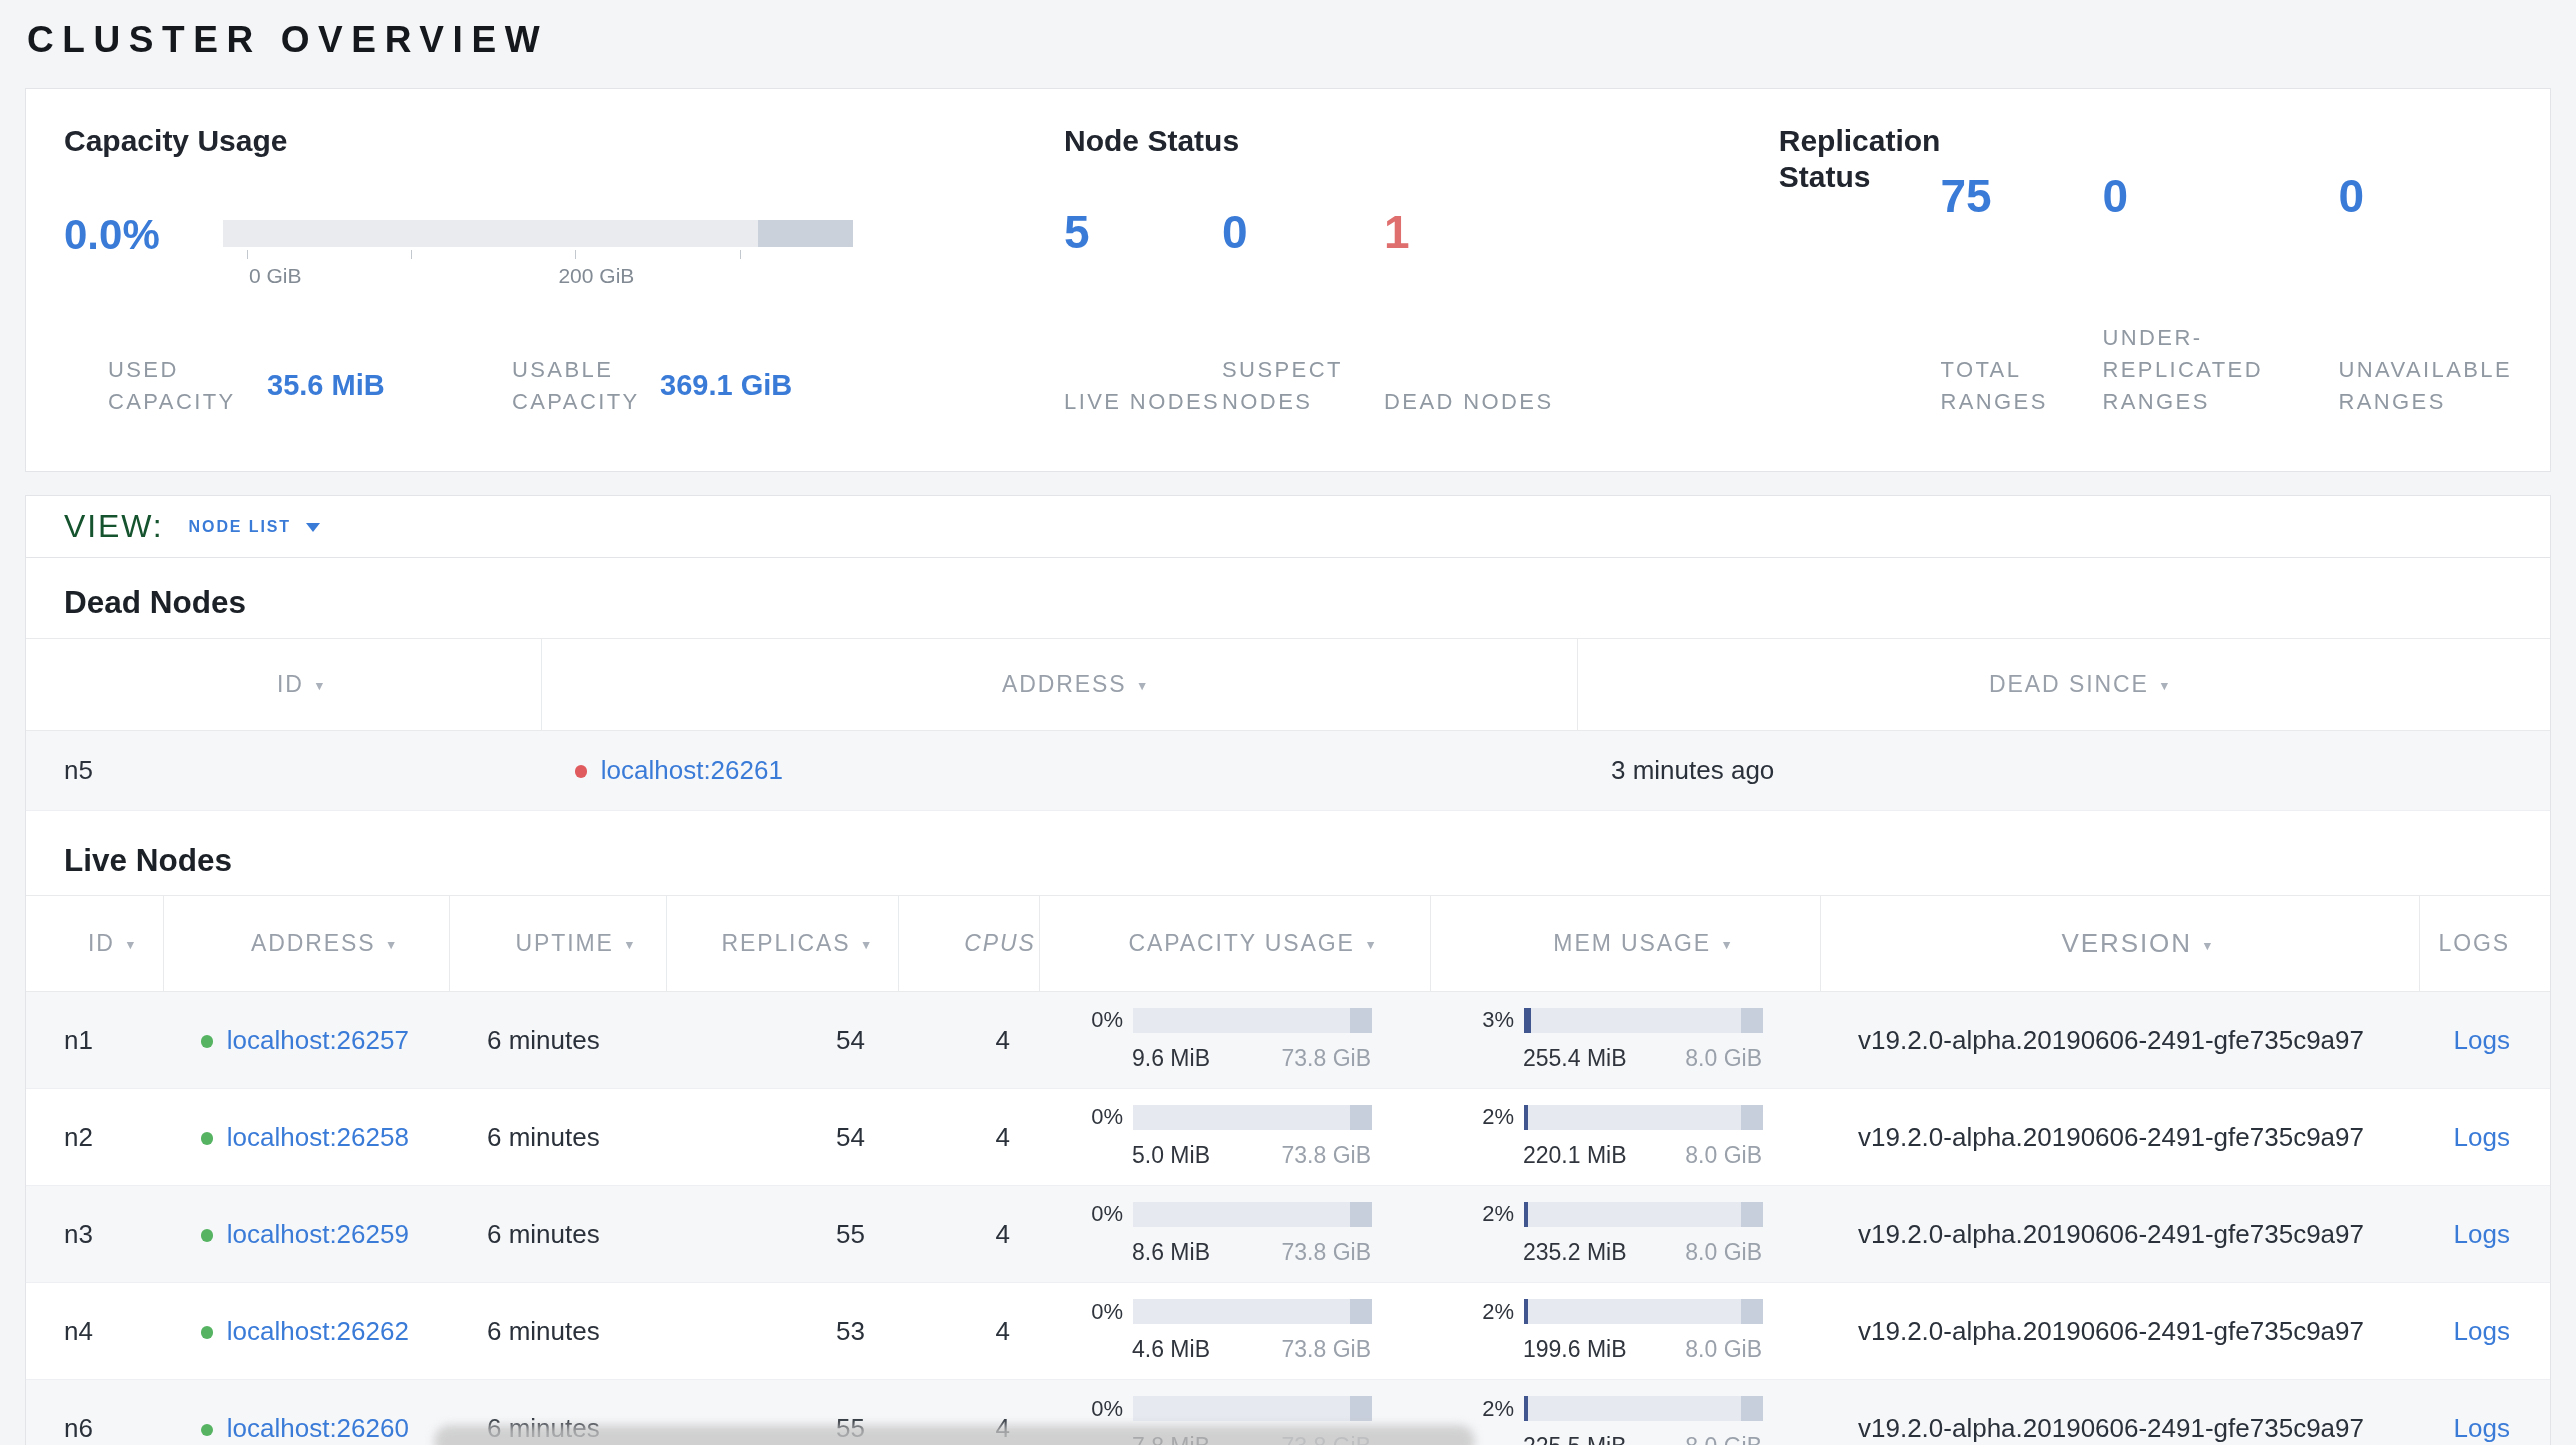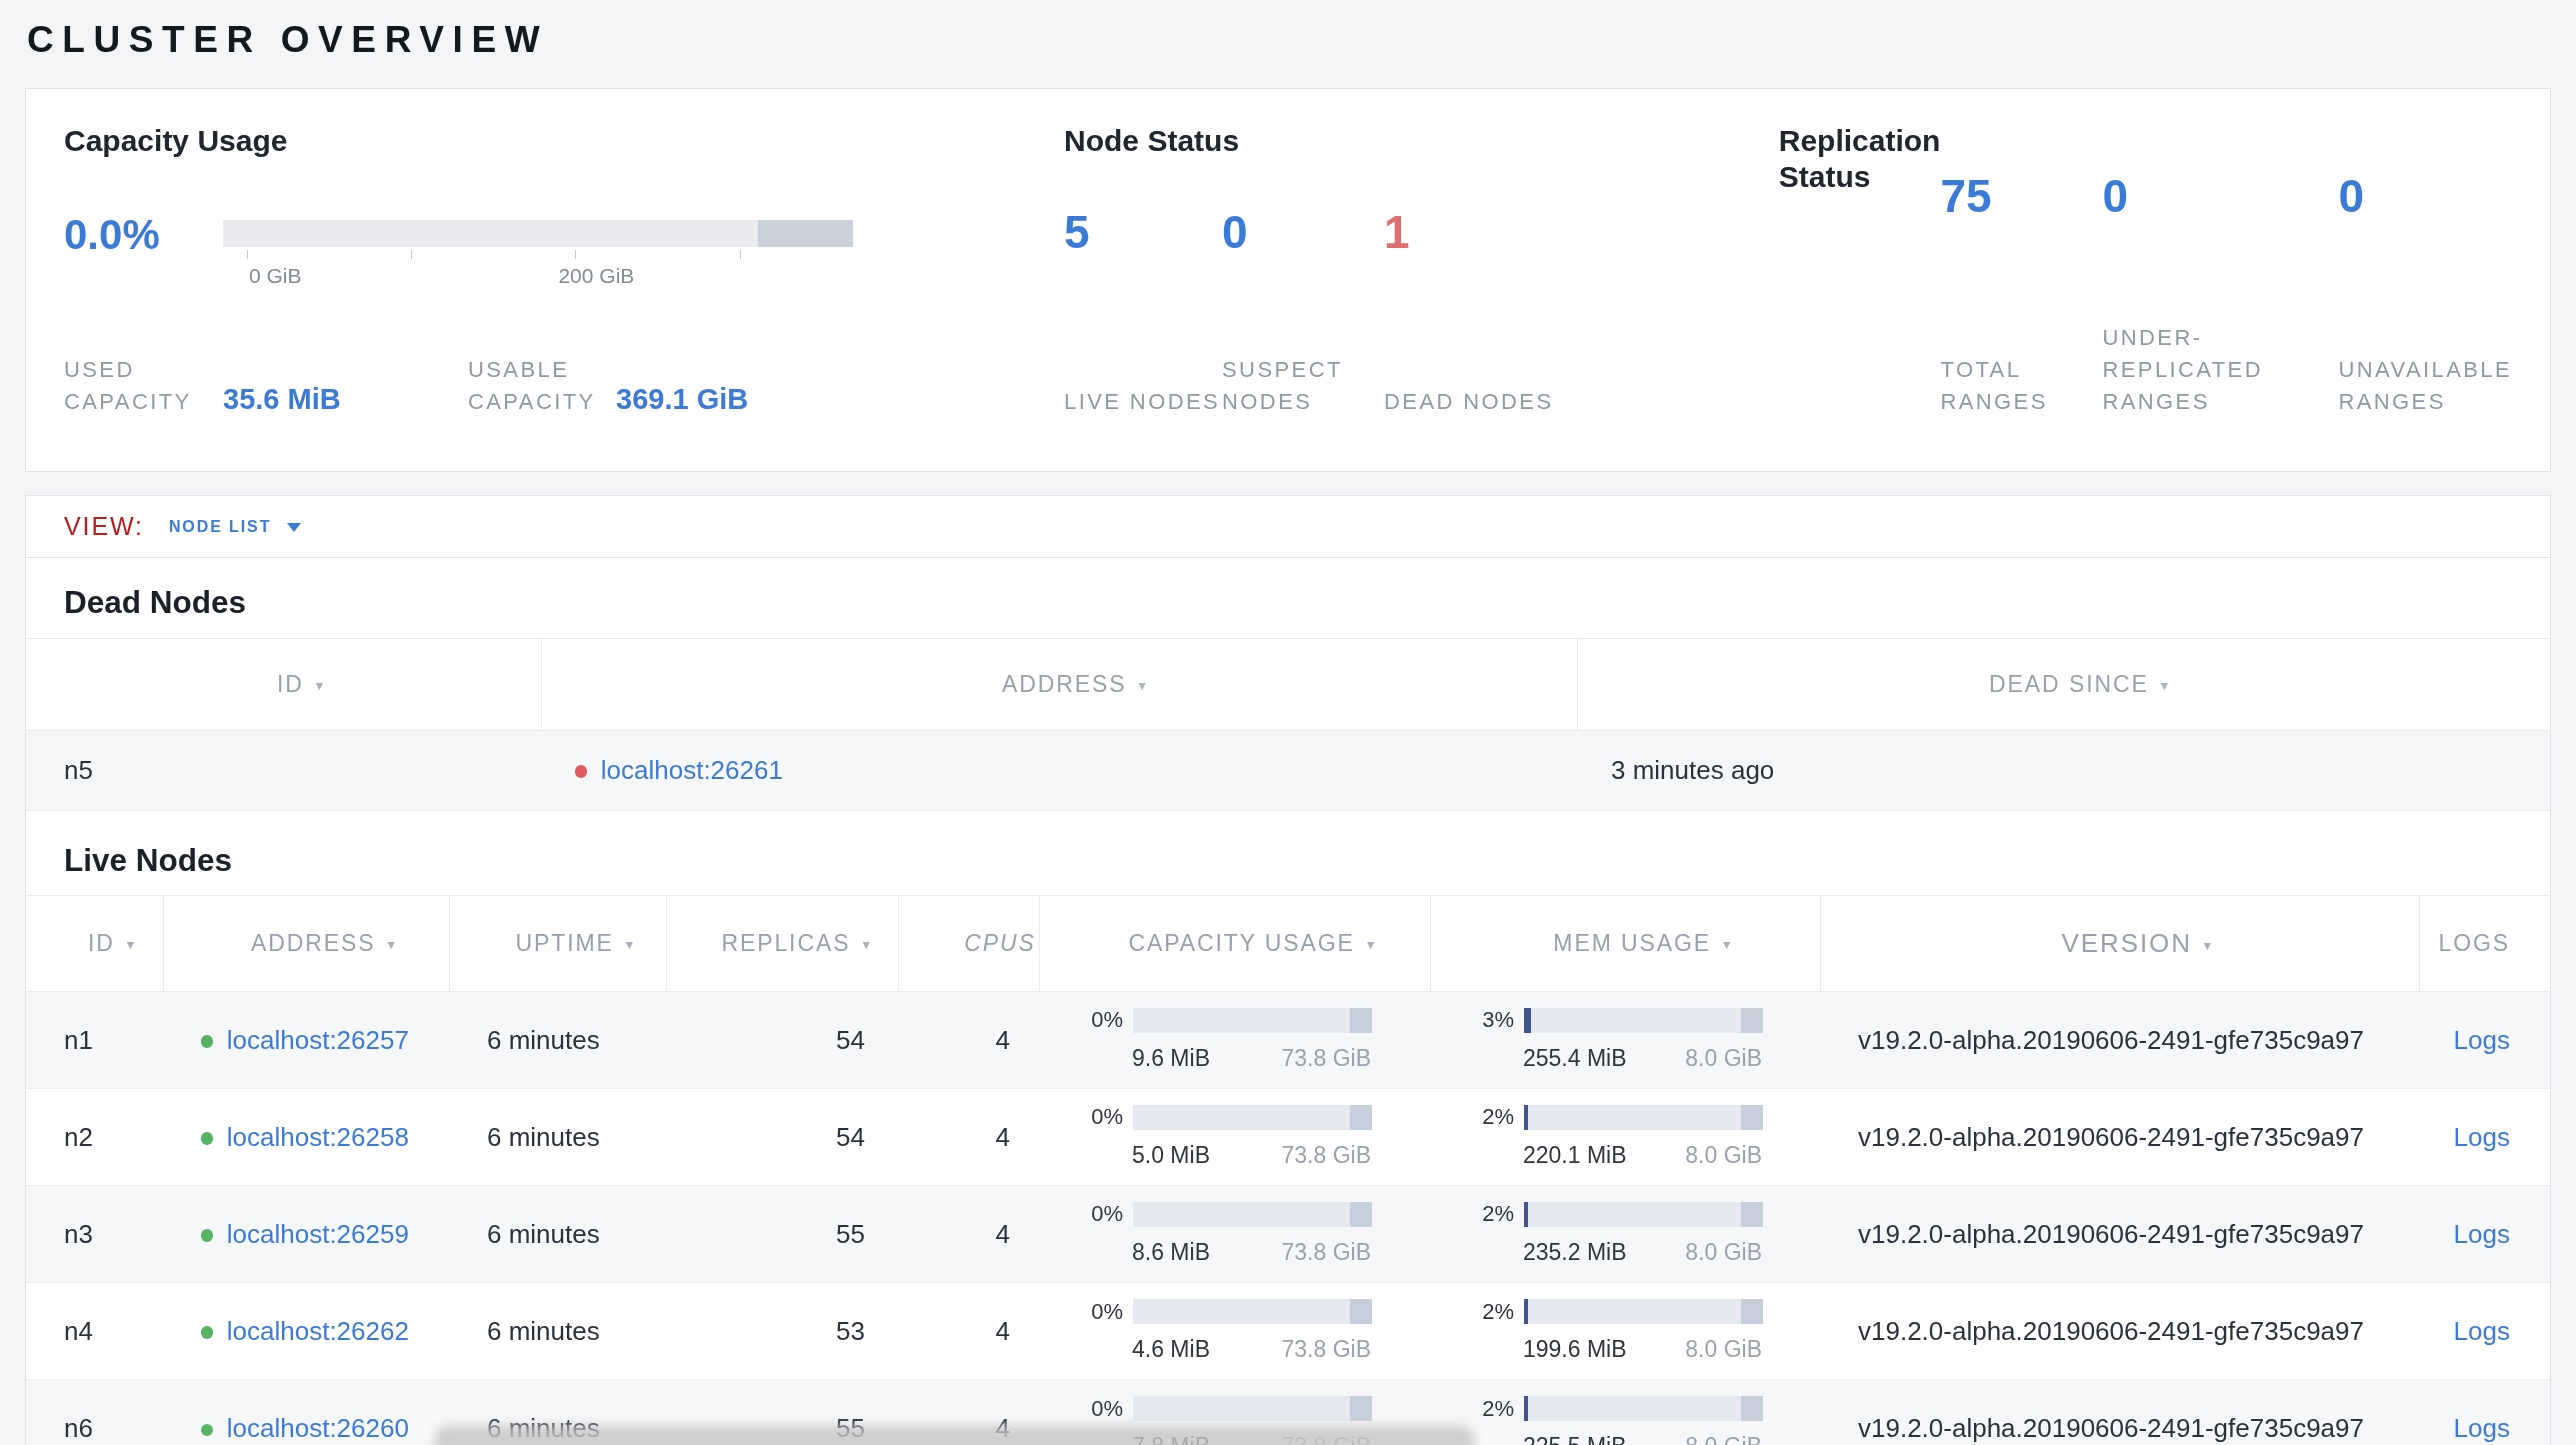--- a/index.html
+++ b/index.html
@@ -54,21 +54,21 @@
     width: 630px; height: 27px;
     background: linear-gradient(to right, #e9ebee 0%, #e9ebee 85%, #cbd1da 85%, #cbd1da 100%);
   }
   .cap-axis { position: relative; height: 46px; margin-left: 24px; }
   .tick { position: absolute; top: 2.9px; width: 1px; height: 9.5px; background: #c3c8cf; }
   .tick.t0 { left: 0; } .tick.t1 { left: 27.1%; } .tick.t2 { left: 54.2%; } .tick.t3 { left: 81.4%; }
   .tick-label { position: absolute; top: 17px; font-size: 21px; color: #828a94; white-space: nowrap; }
   .tick-label.l0 { left: 1.9px; }
   .tick-label.l2 { left: calc(54.2% - 17px); }
 
-  .cap-stats { margin-top: auto; display: flex; align-items: flex-end; }
+  .cap-stats { margin-top: auto; display: flex; align-items: center; margin-left: 44px; }
   .cap-stat-label {
     font-size: 22px; color: #9098a2; letter-spacing: 2.4px; line-height: 1.45;
   }
   .cap-stat-label.first { width: 159px; }
   .cap-stat-label.second { width: 148px; }
   .cap-stat-value {
     font-size: 29px; font-weight: 600; color: #3a7bd8; padding-bottom: 1.9px; white-space: nowrap;
   }
   .cap-stat-value.first { width: 245px; }
 
@@ -88,21 +88,21 @@
 
   
   .view-bar {
     margin-top: 23px;
     background: #fff;
     border: 1px solid #e2e4e7;
     height: 63px;
     display: flex; align-items: center;
     padding: 0 38px;
   }
-  .view-label { font-size: 25px; letter-spacing: 1.9px; color: #b91c1c; }
+  .view-label { font-size: 32px; letter-spacing: 1.9px; color: #14532d; }
   .view-select { display: flex; align-items: center; margin-left: 25px; cursor: pointer; }
   .view-selected { font-size: 16px; letter-spacing: 1.9px; color: #3a7bd8; font-weight: 600; }
   .caret {
     width: 0; height: 0; margin-left: 15.3px; margin-top: 2.9px;
     border-left: 7.6px solid transparent;
     border-right: 7.6px solid transparent;
     border-top: 9.5px solid #3a7bd8;
   }
 
   

